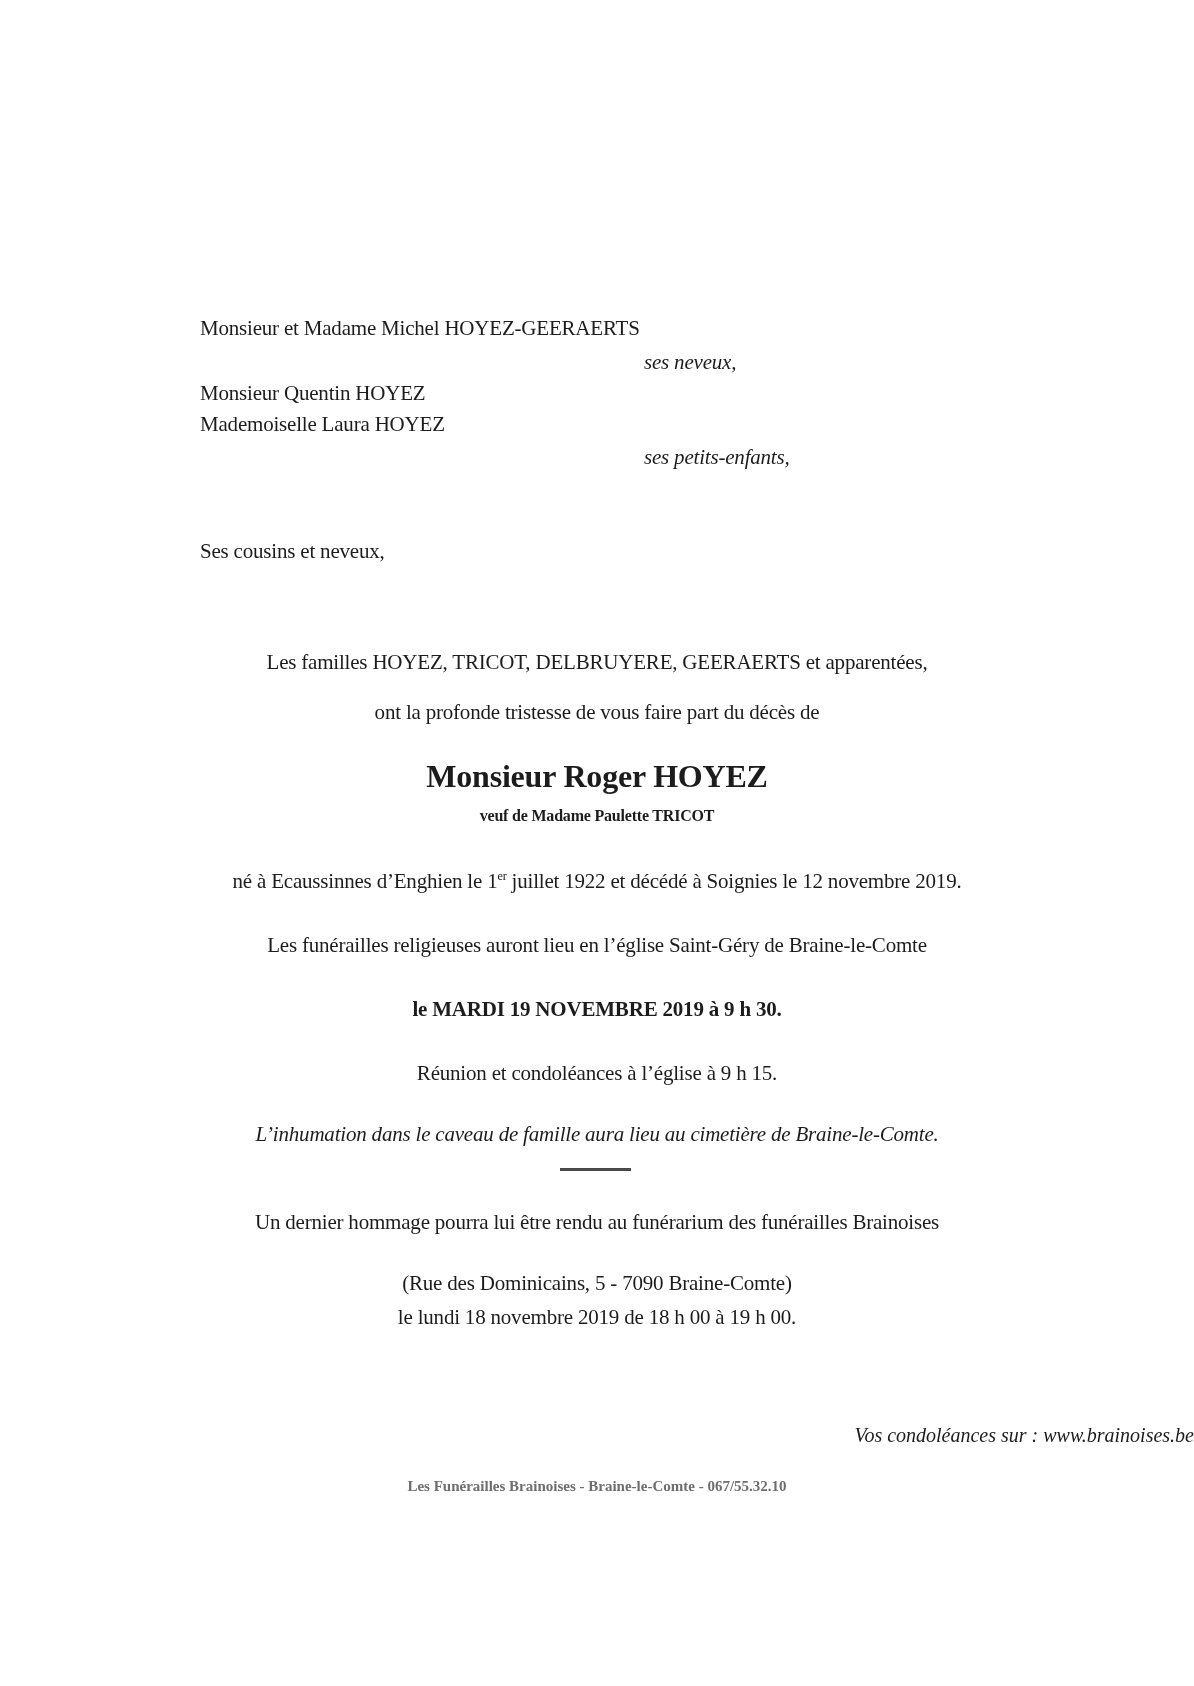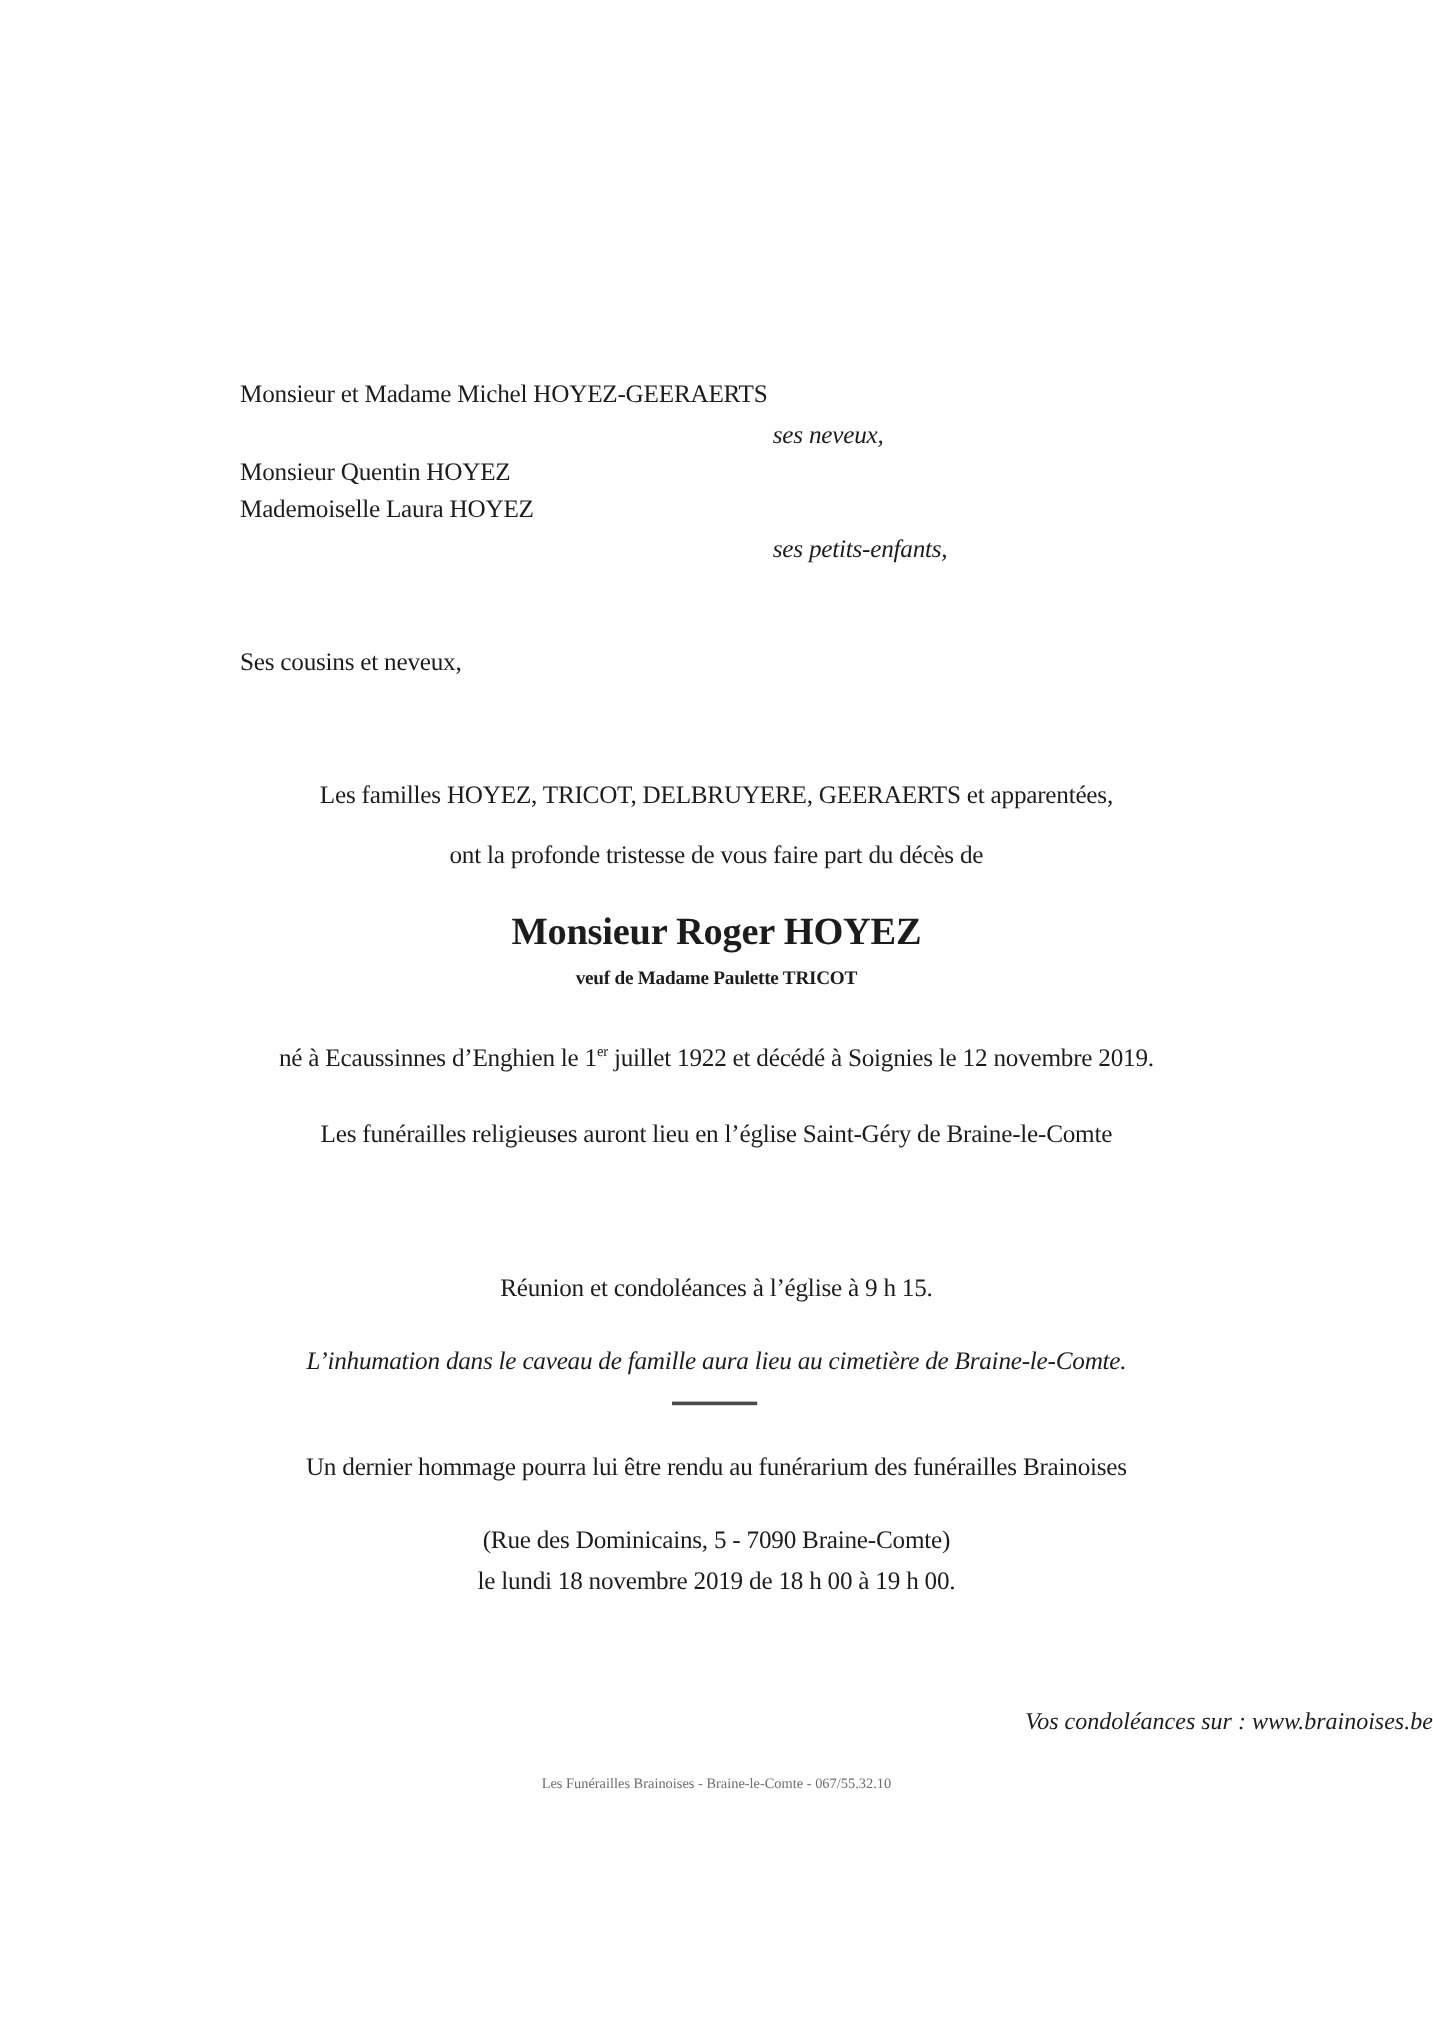--- a/index.html
+++ b/index.html
@@ -40,22 +40,22 @@
     background: #4a4a4a;
   }
   .condolences {
     text-align: right;
     font-size: 20px;
     font-style: italic;
     letter-spacing: 0;
   }
   .funeral-home {
     text-align: center;
-    font-size: 12px;
-    font-weight: normal;
+    font-size: 15px;
+    font-weight: bold;
     color: #6e6e6e;
     letter-spacing: 0;
   }
 </style>
 </head>
 <body>
 
 <div class="page">
 
   <div class="line left-col" style="top:315px">Monsieur et Madame Michel HOYEZ-GEERAERTS</div>
@@ -75,20 +75,21 @@
   <div class="line center" style="top:699px">ont la profonde tristesse de vous faire part du décès de</div>
 
   <div class="line center title" style="top:758px">Monsieur Roger HOYEZ</div>
 
   <div class="line center subtitle" style="top:802px">veuf de Madame Paulette TRICOT</div>
 
   <div class="line center" style="top:868px"><span>né à Ecaussinnes d’Enghien le 1</span><span class="sup">er</span><span> juillet 1922 et décédé à Soignies le 12 novembre 2019.</span></div>
 
   <div class="line center" style="top:932px">Les funérailles religieuses auront lieu en l’église Saint-Géry de Braine-le-Comte</div>
 
+  <div class="line center bold" style="top:996px">le MARDI 19 NOVEMBRE 2019 à 9 h 30.</div>
 
   <div class="line center" style="top:1060px">Réunion et condoléances à l’église à 9 h 15.</div>
 
   <div class="line center italic" style="top:1121px">L’inhumation dans le caveau de famille aura lieu au cimetière de Braine-le-Comte.</div>
 
   <div class="divider"></div>
 
   <div class="line center" style="top:1209px">Un dernier hommage pourra lui être rendu au funérarium des funérailles Brainoises</div>
 
   <div class="line center" style="top:1270px">(Rue des Dominicains, 5 - 7090 Braine-Comte)</div>

